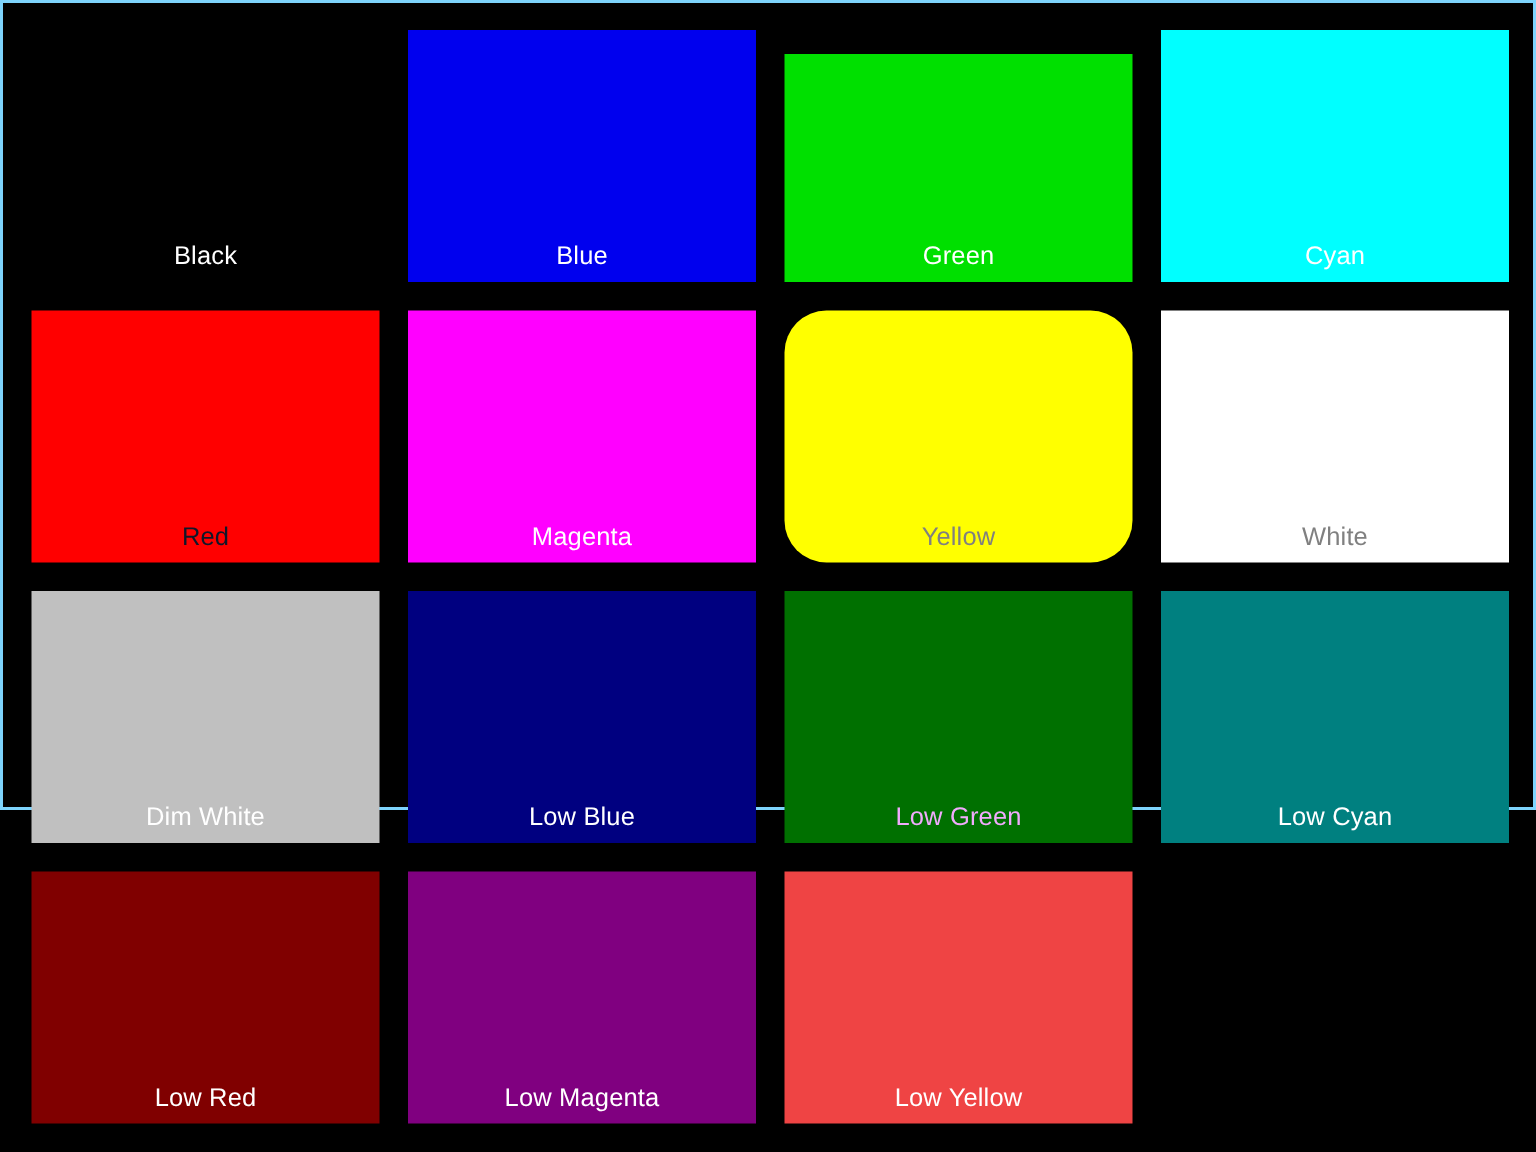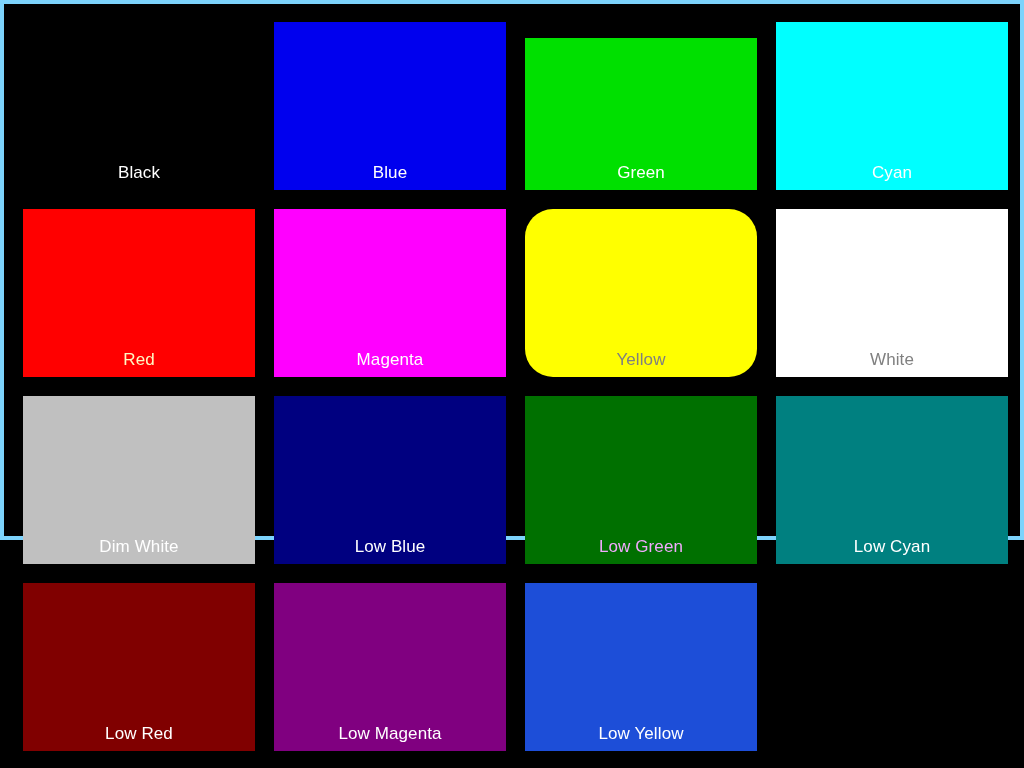--- a/index.html
+++ b/index.html
@@ -13,21 +13,21 @@
     height: 768px;
     overflow: hidden;
     font-family: "Liberation Sans", "DejaVu Sans", sans-serif;
   }
   #palette-canvas {
     position: relative;
     width: 1024px;
     height: 540px;
     background: #000000;
     box-sizing: border-box;
-    border: 4px solid #7dd3fc;
+    border: 2px solid #7dd3fc;
   }
   #swatch-grid {
     position: absolute;
     left: 19px;
     top: 18px;
     width: 986px;
     height: 730px;
     display: grid;
     grid-template-columns: repeat(4, 232px);
     grid-template-rows: repeat(4, 168px);
@@ -65,21 +65,21 @@
       <div class="swatch" style="background-color: rgb(0, 0, 238);">
         <span class="swatch-label" style="color: rgb(255, 255, 255);">Blue</span>
       </div>
       <div class="swatch" style="background-color: rgb(0, 224, 0); margin-top: 16px;">
         <span class="swatch-label" style="color: rgb(255, 255, 255);">Green</span>
       </div>
       <div class="swatch" style="background-color: rgb(0, 255, 255);">
         <span class="swatch-label" style="color: rgb(255, 255, 255);">Cyan</span>
       </div>
       <div class="swatch" style="background-color: rgb(255, 0, 0);">
-        <span class="swatch-label" style="color: #fef9c3;">Red</span>
+        <span class="swatch-label" style="color: #0f172a;">Red</span>
       </div>
       <div class="swatch" style="background-color: rgb(255, 0, 255);">
         <span class="swatch-label" style="color: rgb(255, 255, 255);">Magenta</span>
       </div>
       <div class="swatch" style="background-color: rgb(255, 255, 0); border-radius: 28px;">
         <span class="swatch-label" style="color: rgb(128, 128, 128);">Yellow</span>
       </div>
       <div class="swatch" style="background-color: rgb(255, 255, 255);">
         <span class="swatch-label" style="color: rgb(128, 128, 128);">White</span>
       </div>
@@ -94,17 +94,17 @@
       </div>
       <div class="swatch" style="background-color: rgb(0, 128, 128);">
         <span class="swatch-label" style="color: rgb(255, 255, 255);">Low Cyan</span>
       </div>
       <div class="swatch" style="background-color: rgb(128, 0, 0);">
         <span class="swatch-label" style="color: rgb(255, 255, 255);">Low Red</span>
       </div>
       <div class="swatch" style="background-color: rgb(128, 0, 128);">
         <span class="swatch-label" style="color: rgb(255, 255, 255);">Low Magenta</span>
       </div>
-      <div class="swatch" style="background-color: #1d4ed8; justify-content: flex-end;">
+      <div class="swatch" style="background-color: #ef4444; justify-content: flex-end;">
         <span class="swatch-label" style="color: rgb(255, 255, 255);">Low Yellow</span>
       </div>
     </div>
 </div>
 
 </body></html>

